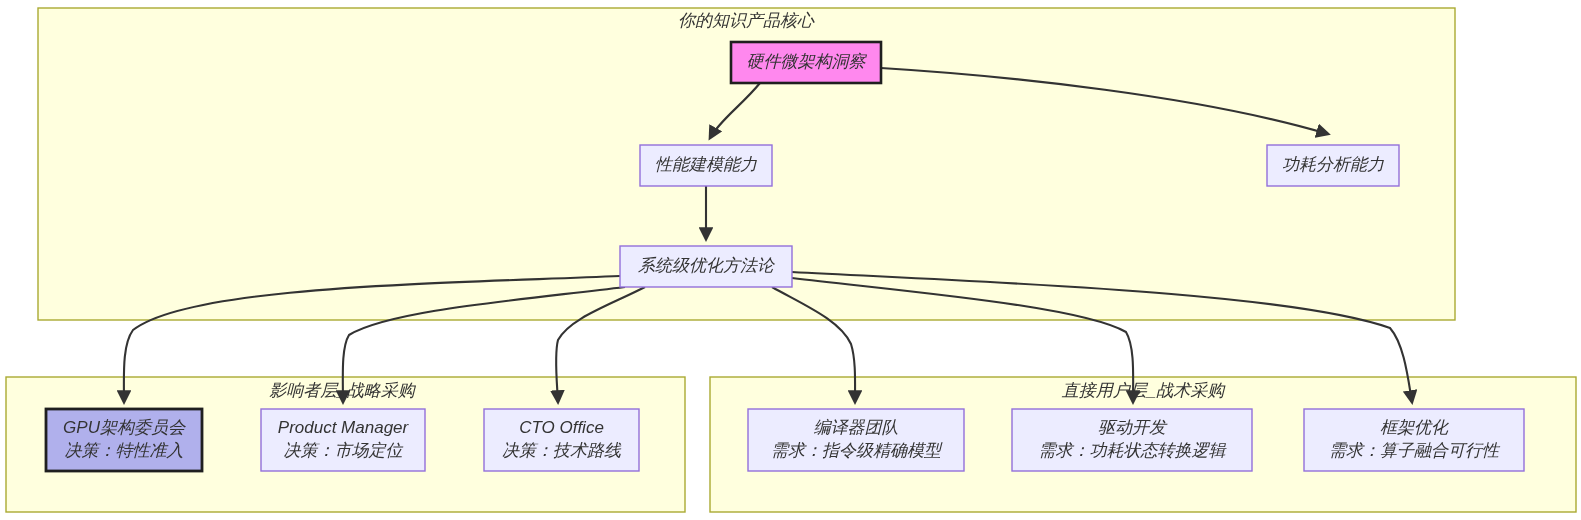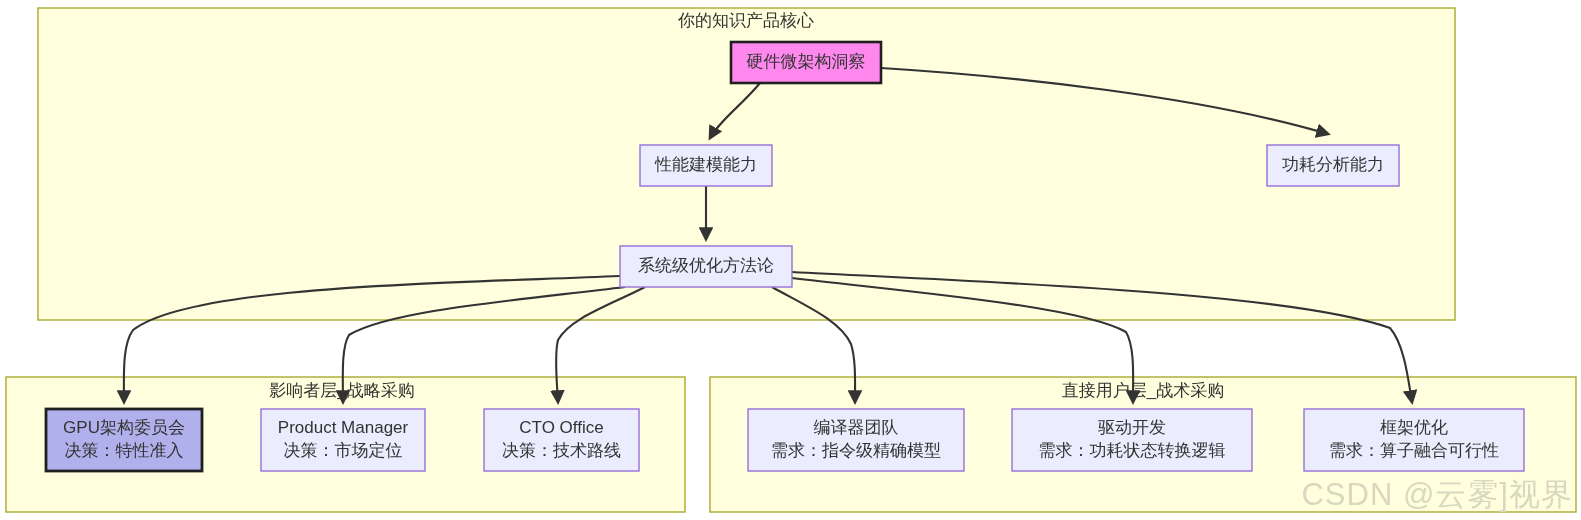--- a/index.html
+++ b/index.html
@@ -10,20 +10,21 @@
   body {
     width: 1581px;
     height: 520px;
     font-family: "Liberation Sans", "DejaVu Sans", sans-serif;
     overflow: hidden;
   }
   #diagram-root {
     position: relative;
     width: 1581px;
     height: 520px;
+    font-style: italic;
   }
   svg#flowchart {
     display: block;
     width: 1581px;
     height: 520px;
   }
   .cluster-rect {
     fill: #ffffde;
     stroke: #aaaa33;
     stroke-width: 1.4px;
@@ -149,14 +150,13 @@
           <text x="1132" y="428.5" class="node-label">驱动开发</text>
           <text x="1132" y="451.5" class="node-label">需求：功耗状态转换逻辑</text>
         </g>
         <g>
           <rect x="1304" y="409" width="220" height="62" rx="0" ry="0" class="node-rect"></rect>
           <text x="1414" y="428.5" class="node-label">框架优化</text>
           <text x="1414" y="451.5" class="node-label">需求：算子融合可行性</text>
         </g>
       </g>
   </svg>
-  <div class="watermark">CSDN @云雾]视界</div>
 </div>
 
 </body></html>

